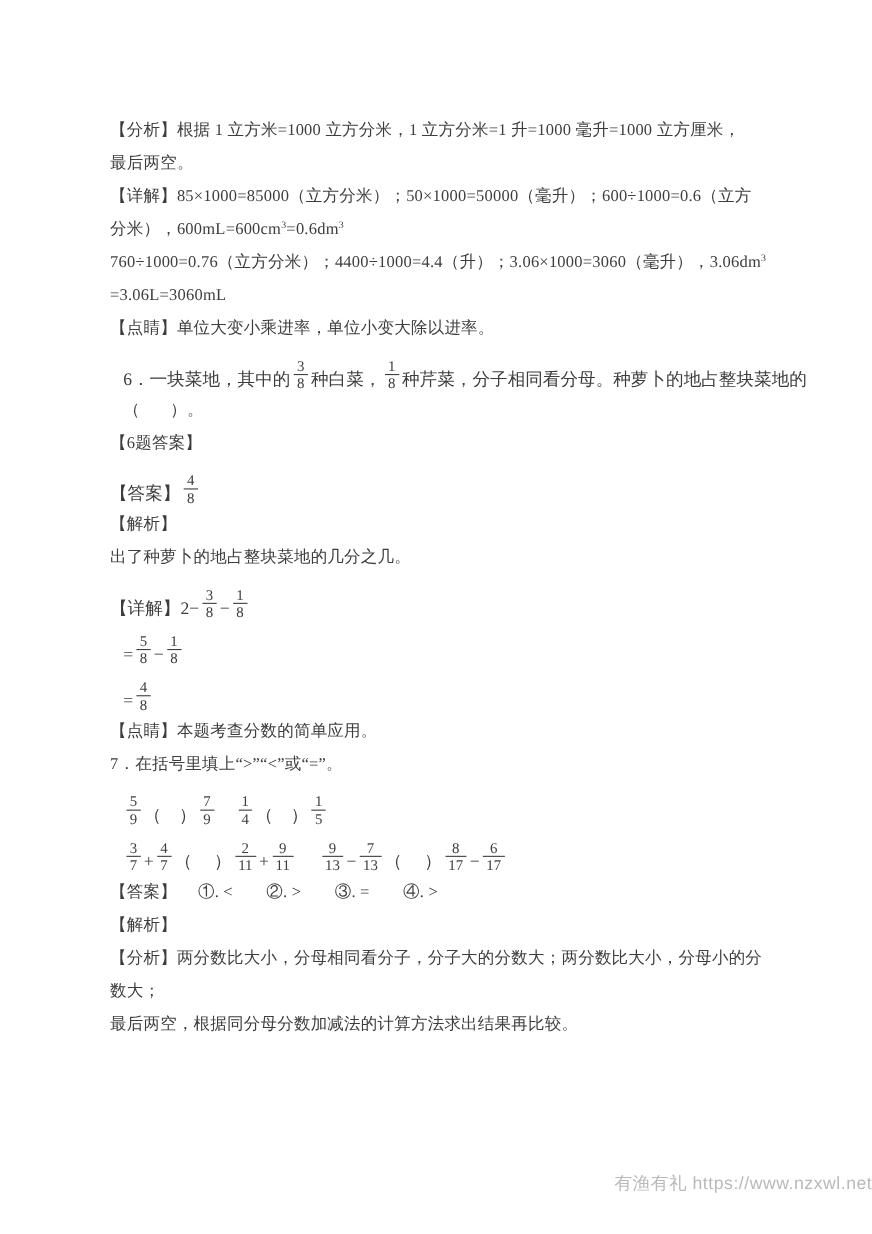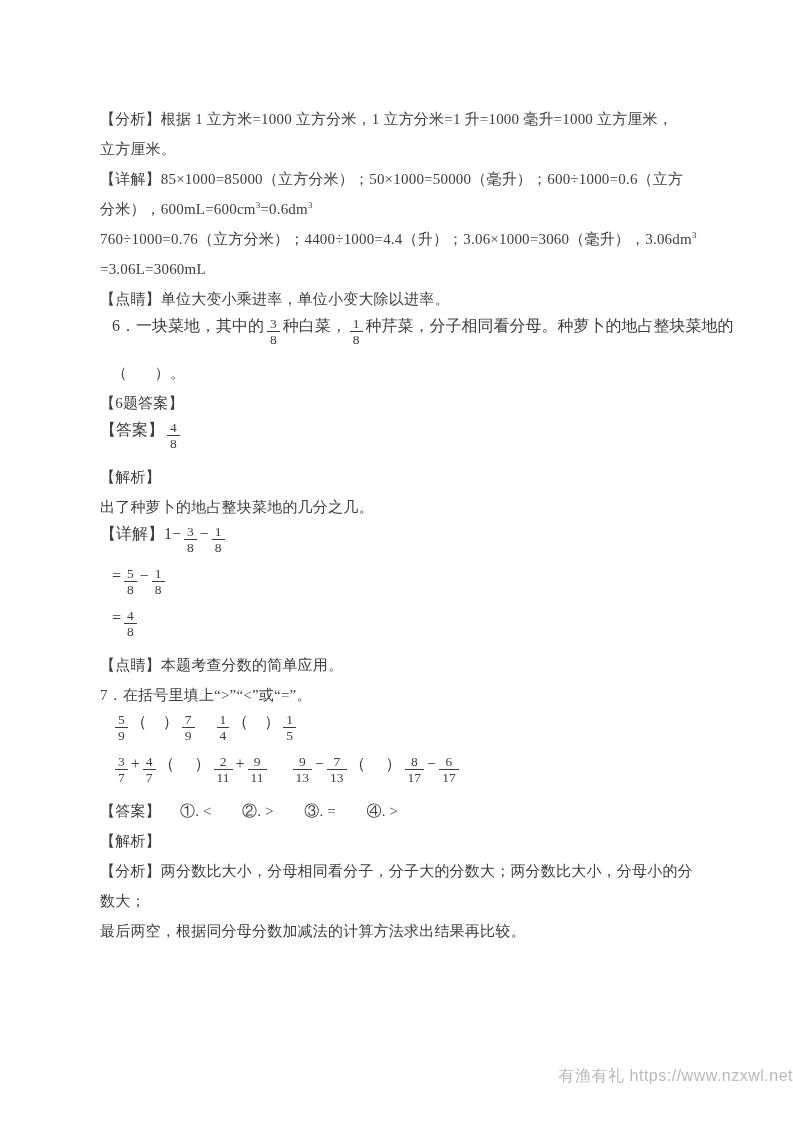--- a/index.html
+++ b/index.html
@@ -13,21 +13,21 @@
   }
   .page{position:absolute;left:0;top:0;width:731px;height:1122px;background:#ffffff;}
   .content{
     position:absolute;left:0;top:0;width:793px;box-sizing:border-box;
     padding:104px 88px 0 100px;
   }
   .dline{
     font-size:15px;line-height:30px;white-space:pre;letter-spacing:.2px;
   }
   .fline{
-    display:flex;align-items:flex-start;min-height:40px;margin:2px 0;line-height:20px;
+    display:flex;align-items:flex-end;min-height:40px;margin:2px 0;line-height:20px;
   }
   .fline .txt{white-space:pre;}
   .ind{padding-left:12px;}
   .frac{
     display:inline-flex;flex-direction:column;align-items:center;
     vertical-align:middle;margin:0 3px;font-size:13.5px;line-height:15px;
   }
   .frac .num{padding:0 3px;}
   .frac .den{padding:0 3px;border-top:1px solid #3d3d3d;}
   .sup{font-size:9px;vertical-align:super;line-height:0;}
@@ -36,21 +36,21 @@
     font-family:"Liberation Sans","DejaVu Sans",sans-serif;
     font-size:16px;color:#b9b9b9;letter-spacing:.5px;
   }
 </style>
 </head>
 <body>
 
 <div class="page">
   <div class="content" id="doc-content">
       <div class="dline"><span class="txt">【分析】根据 1 立方米=1000 立方分米，1 立方分米=1 升=1000 毫升=1000 立方厘米，</span></div>
-      <div class="dline"><span class="txt">立方厘米。</span></div>
+      <div class="dline"><span class="txt">最后两空。</span></div>
       <div class="dline"><span class="txt">【详解】85×1000=85000（立方分米）；50×1000=50000（毫升）；600÷1000=0.6（立方</span></div>
       <div class="dline"><span class="txt">分米），600mL=600cm</span><span class="sup">3</span><span class="txt">=0.6dm</span><span class="sup">3</span></div>
       <div class="dline"><span class="txt">760÷1000=0.76（立方分米）；4400÷1000=4.4（升）；3.06×1000=3060（毫升），3.06dm</span><span class="sup">3</span></div>
       <div class="dline"><span class="txt">=3.06L=3060mL</span></div>
       <div class="dline"><span class="txt">【点睛】单位大变小乘进率，单位小变大除以进率。</span></div>
       <div class="fline ind">
         <span class="txt">6．一块菜地，其中的</span>
         <span class="frac">
           <span class="num">3</span>
           <span class="den">8</span>
@@ -67,21 +67,21 @@
       <div class="fline">
         <span class="txt">【答案】</span>
         <span class="frac">
           <span class="num">4</span>
           <span class="den">8</span>
         </span>
       </div>
       <div class="dline"><span class="txt">【解析】</span></div>
       <div class="dline"><span class="txt">出了种萝卜的地占整块菜地的几分之几。</span></div>
       <div class="fline">
-        <span class="txt">【详解】1−</span>
+        <span class="txt">【详解】2−</span>
         <span class="frac">
           <span class="num">3</span>
           <span class="den">8</span>
         </span>
         <span class="txt">−</span>
         <span class="frac">
           <span class="num">1</span>
           <span class="den">8</span>
         </span>
       </div>

